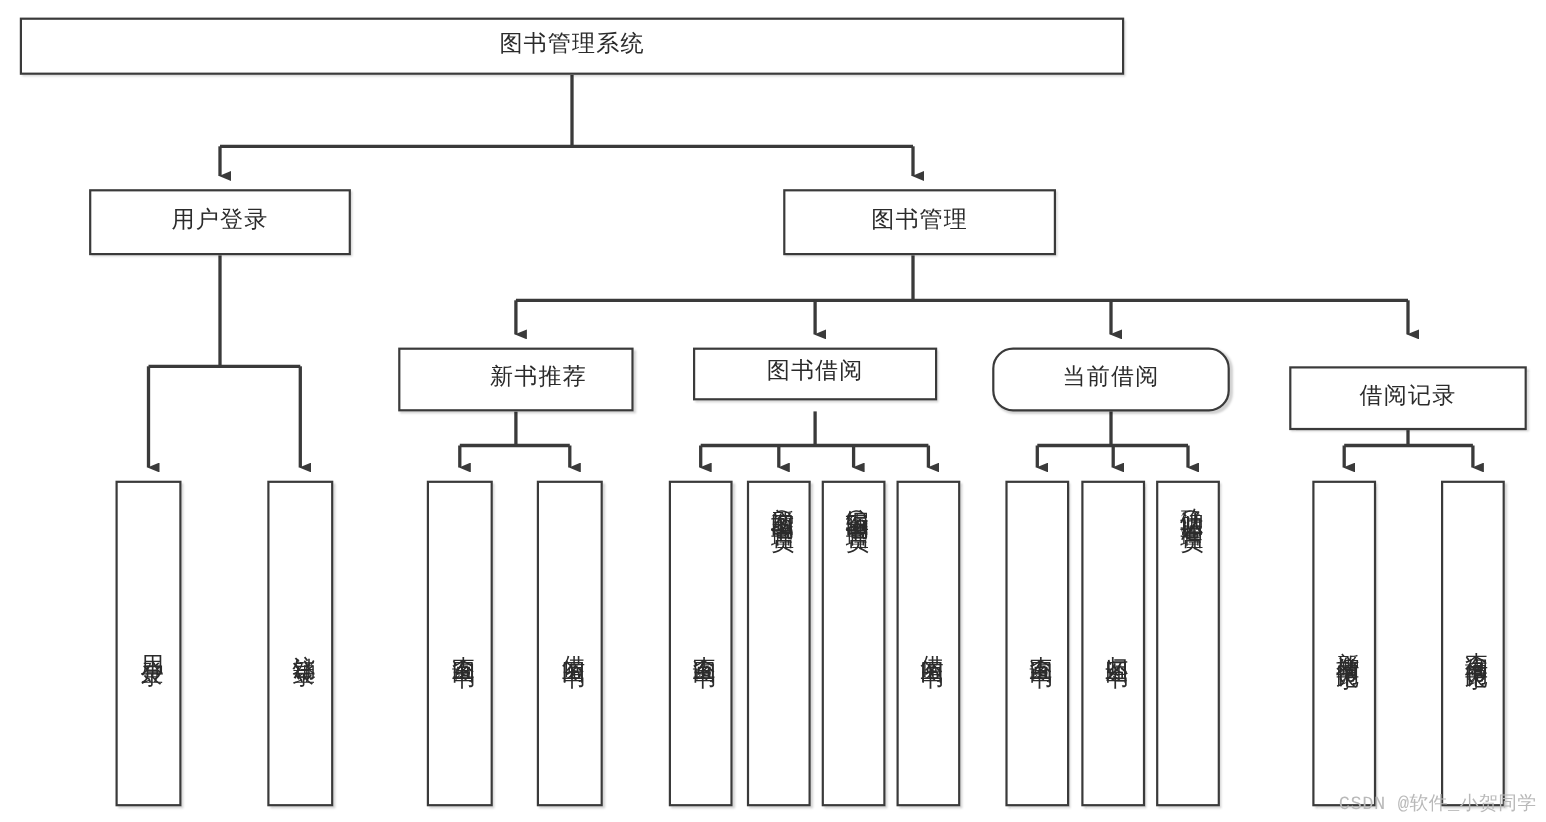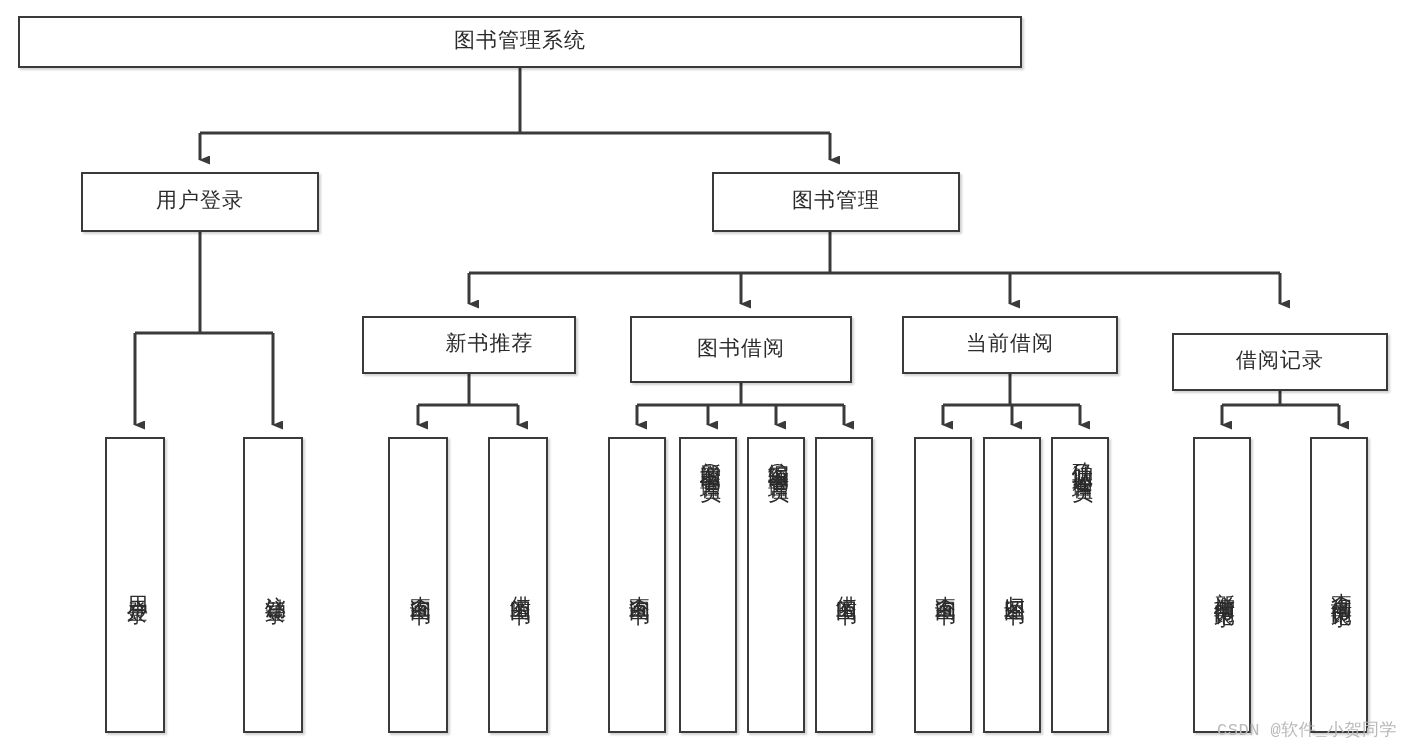--- a/index.html
+++ b/index.html
@@ -131,24 +131,24 @@
   <div class="node horiz" style="left:81px; top:172px; width:238px; height:60px;">
     <span>用户登录</span>
   </div>
   <div class="node horiz" style="left:712px; top:172px; width:248px; height:60px;">
     <span>图书管理</span>
   </div>
 
   <div class="node horiz" style="left:362px; top:316px; width:214px; height:58px;padding-left:41px;">
     <span>新书推荐</span>
   </div>
-  <div class="node horiz" style="left:630px; top:316px; width:222px; height:67px;">
+  <div class="node horiz" style="left:630px; top:316px; width:222px; height:48px;">
     <span>图书借阅</span>
   </div>
-  <div class="node horiz" style="left:902px; top:316px; width:216px; height:58px;">
+  <div class="node horiz" style="left:902px; top:316px; width:216px; height:58px;border-radius:19px;">
     <span>当前借阅</span>
   </div>
   <div class="node horiz" style="left:1172px; top:316px; width:216px; height:58px;margin-top:17px;">
     <span>借阅记录</span>
   </div>
 
   <div class="node vert" style="left:105px; top:437px; width:60px; height:296px;">
     <span class="vtext">用户登录</span>
   </div>
   <div class="node vert" style="left:243px; top:437px; width:60px; height:296px;">

